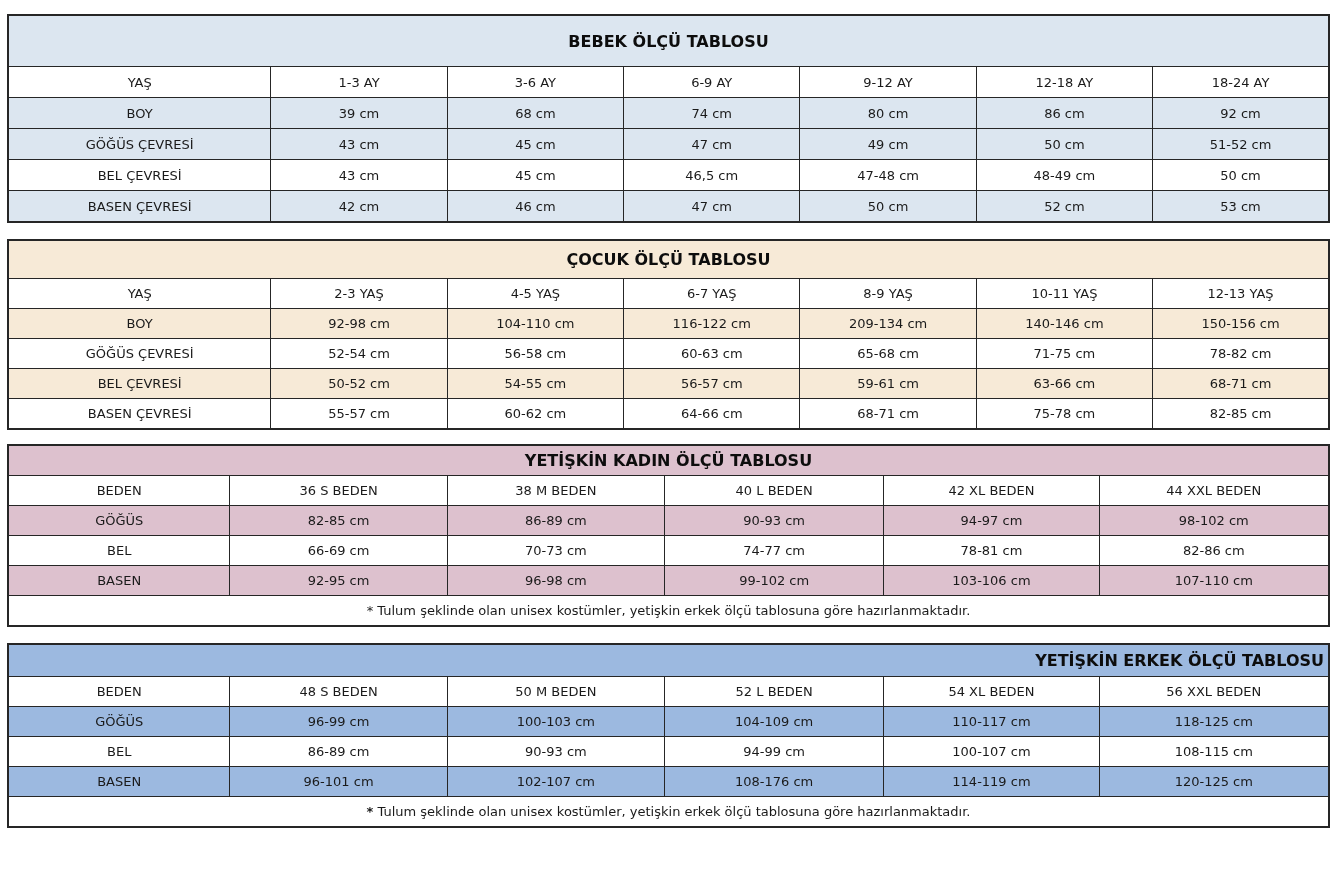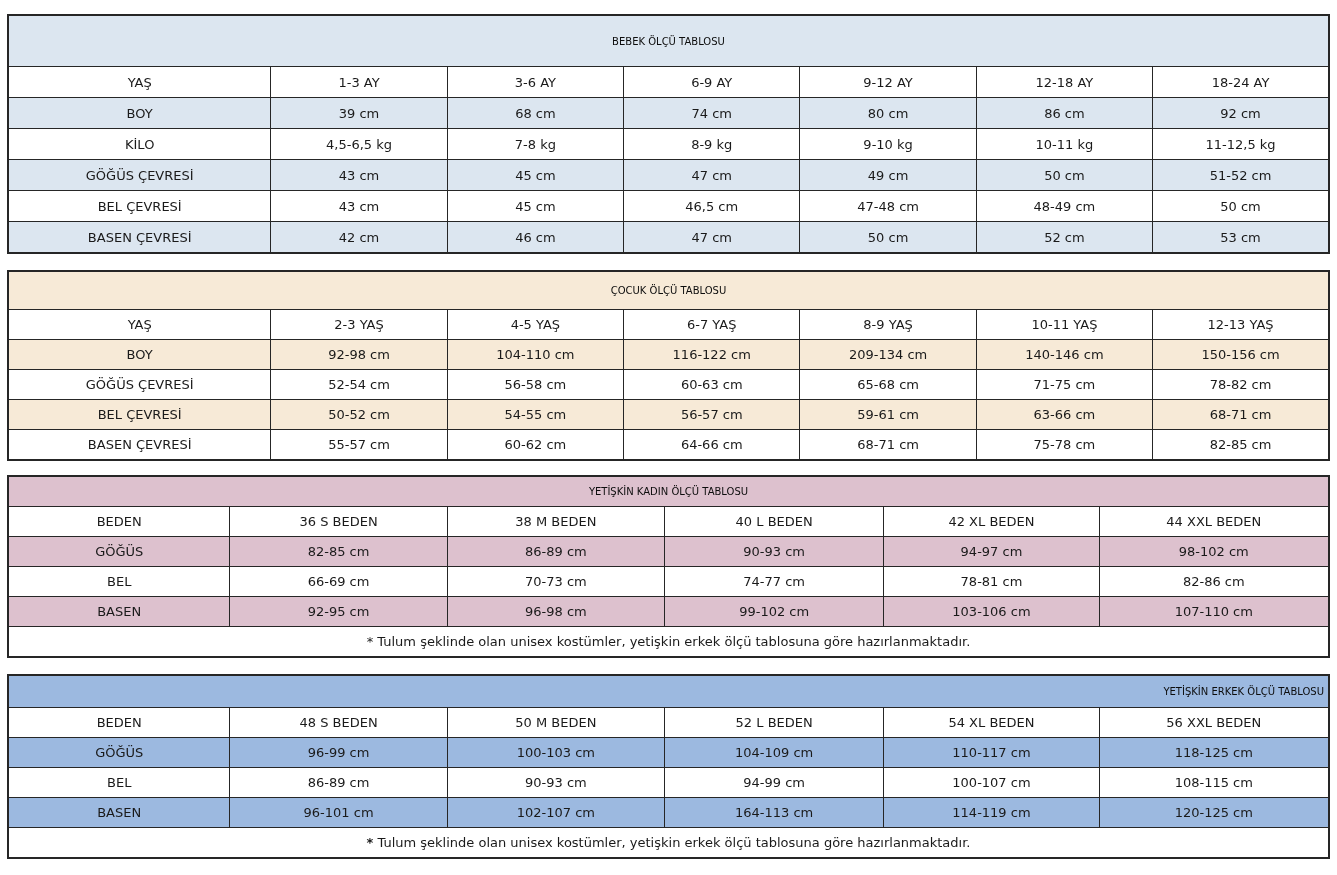--- a/index.html
+++ b/index.html
@@ -28,22 +28,22 @@
     text-align: center;
     vertical-align: middle;
     font-size: 13px;
     font-weight: normal;
     height: 29px;
     padding: 0 4px;
     overflow: hidden;
     white-space: nowrap;
   }
   table.size-table th.title-cell {
-    font-weight: normal;
-    font-size: 10px;
+    font-weight: bold;
+    font-size: 16px;
     color: #0d0d0d;
     white-space: normal;
   }
   table.t1 th.title-cell { height: 50px; }
   table.t2 th.title-cell { height: 37px; text-align: center; }
   table.t3 th.title-cell { height: 29px; }
   table.t4 th.title-cell { height: 31px; text-align: right; }
   table.t1 tbody td { height: 30px; }
   td.footnote-cell {
     text-align: left;
@@ -85,29 +85,20 @@
         </tr>
         <tr style="background-color: rgb(220, 230, 240);">
           <td>BOY</td>
           <td>39 cm</td>
           <td>68 cm</td>
           <td>74 cm</td>
           <td>80 cm</td>
           <td>86 cm</td>
           <td>92 cm</td>
         </tr>
-        <tr>
-          <td>KİLO</td>
-          <td>4,5-6,5 kg</td>
-          <td>7-8 kg</td>
-          <td>8-9 kg</td>
-          <td>9-10 kg</td>
-          <td>10-11 kg</td>
-          <td>11-12,5 kg</td>
-        </tr>
         <tr style="background-color: rgb(220, 230, 240);">
           <td>GÖĞÜS ÇEVRESİ</td>
           <td>43 cm</td>
           <td>45 cm</td>
           <td>47 cm</td>
           <td>49 cm</td>
           <td>50 cm</td>
           <td>51-52 cm</td>
         </tr>
         <tr>
@@ -286,21 +277,21 @@
           <td>86-89 cm</td>
           <td>90-93 cm</td>
           <td>94-99 cm</td>
           <td>100-107 cm</td>
           <td>108-115 cm</td>
         </tr>
         <tr style="background-color: rgb(156, 185, 224);">
           <td>BASEN</td>
           <td>96-101 cm</td>
           <td>102-107 cm</td>
-          <td>164-113 cm</td>
+          <td>108-176 cm</td>
           <td>114-119 cm</td>
           <td>120-125 cm</td>
         </tr>
       </tbody>
     <tfoot>
       <tr>
         <td colspan="6" class="footnote-cell"><span class="bold">*</span><span> Tulum şeklinde olan unisex kostümler, yetişkin erkek ölçü  tablosuna göre hazırlanmaktadır.</span></td>
       </tr>
     </tfoot>
   </table>

